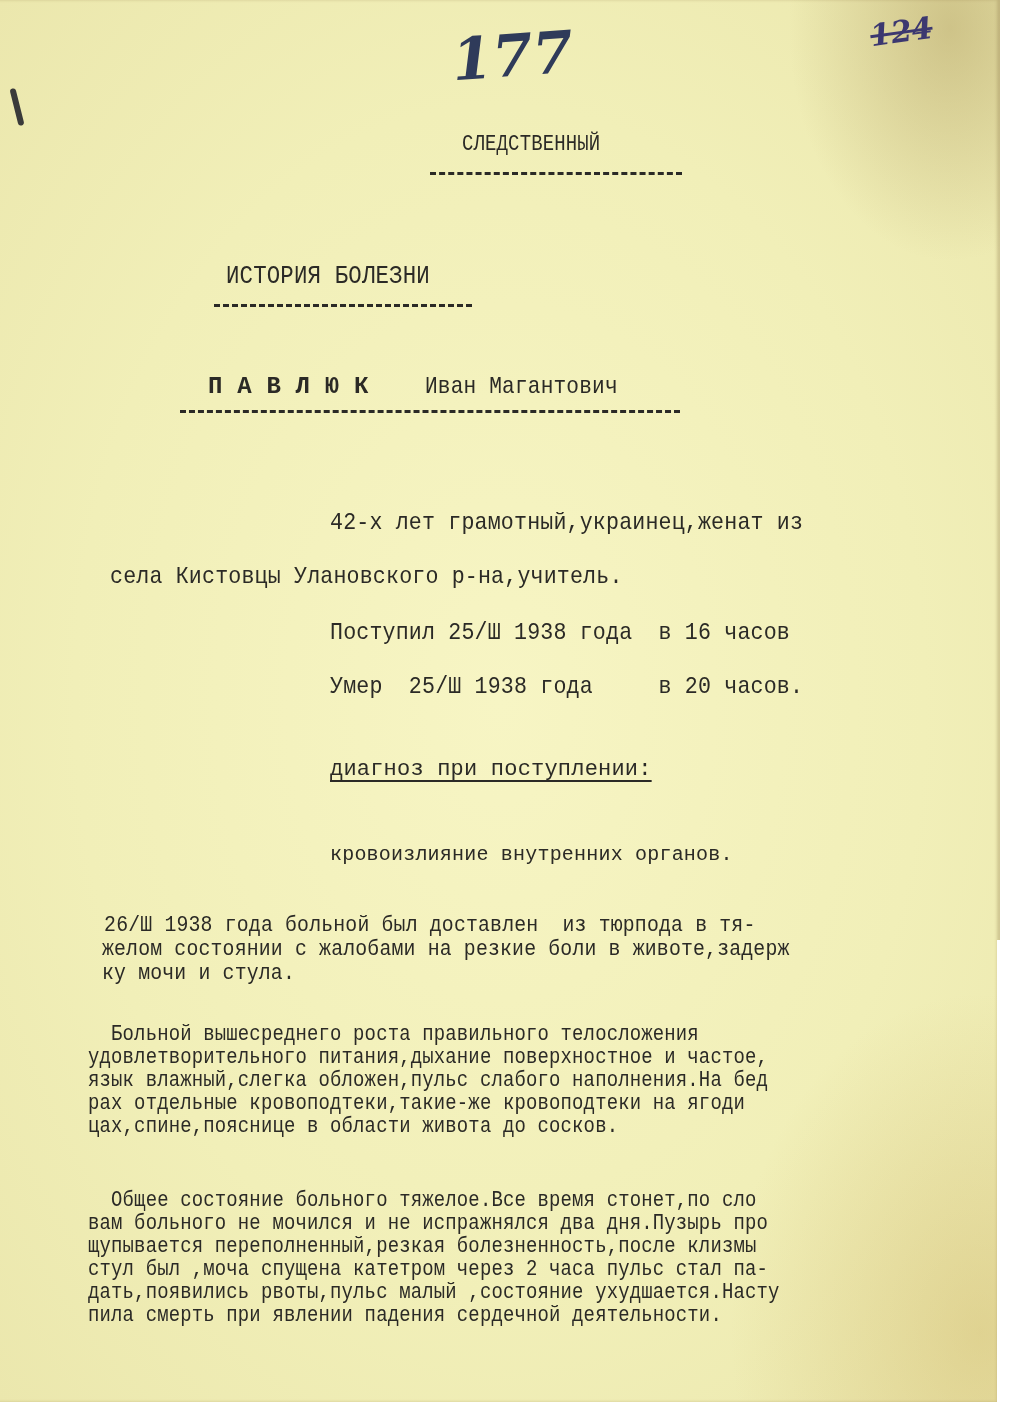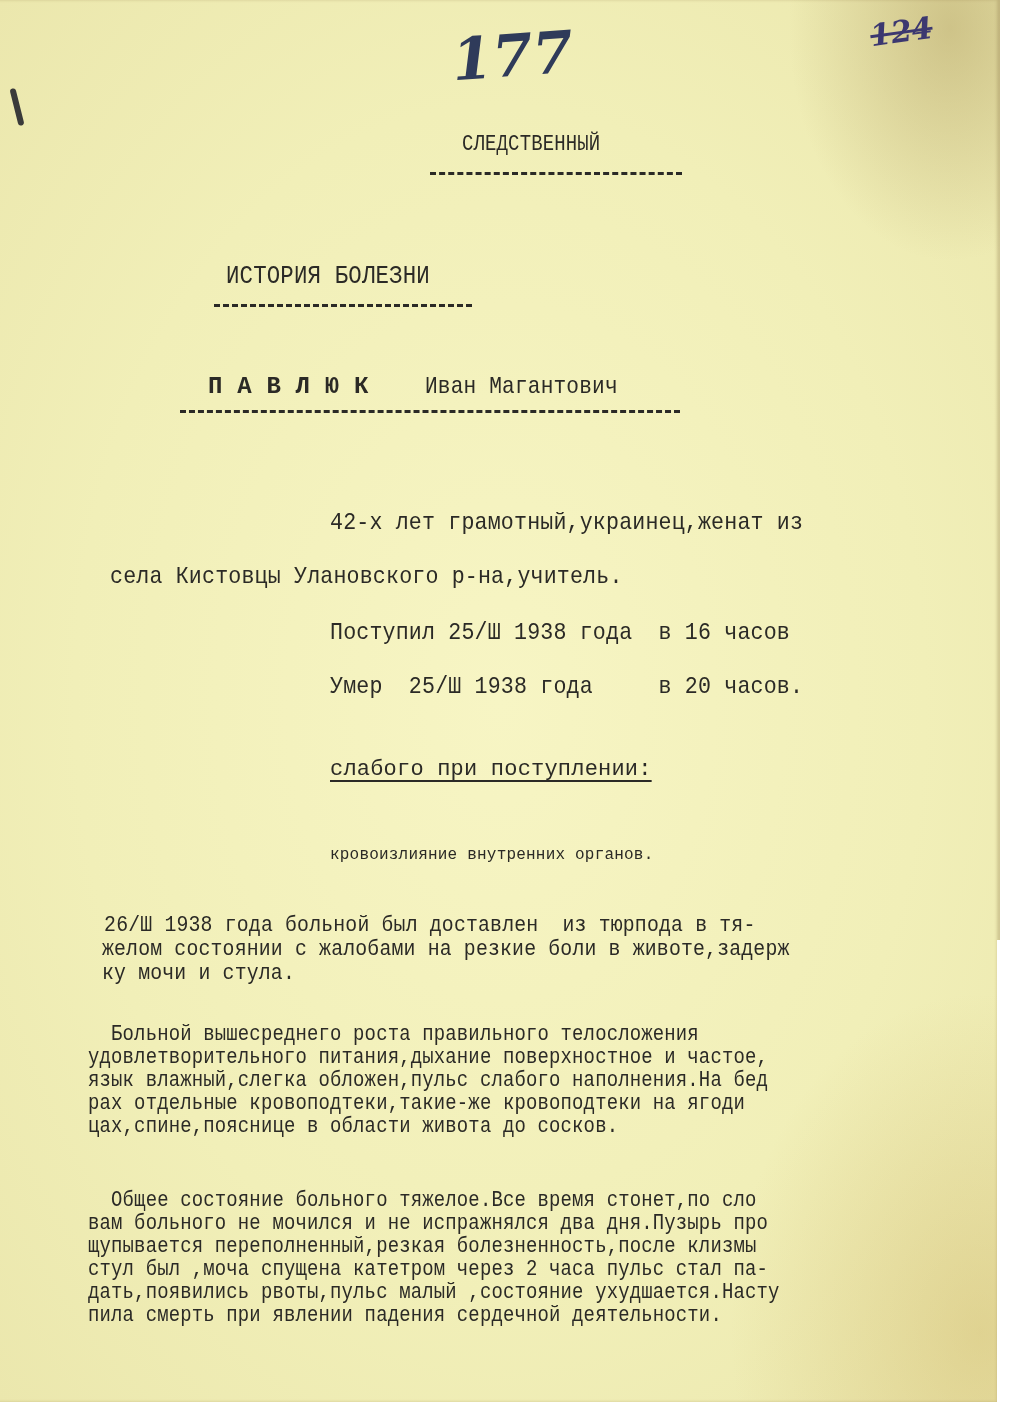--- a/index.html
+++ b/index.html
@@ -94,23 +94,23 @@
 
 <div class="line" style="left:208px; top:374px; font-size:24px;font-weight:bold;">П А В Л Ю К</div>
 <div class="line" style="left:425px; top:374px; font-size:24px; transform: scaleX(0.88);">Иван Магантович</div>
 <div class="dash" style="left:180px; top:410px; width:500px;"></div>
 
 <div class="line" style="left:330px; top:510px; font-size:24px; transform: scaleX(0.9);">42-х лет грамотный,украинец,женат из</div>
 <div class="line" style="left:110px; top:564px; font-size:24px; transform: scaleX(0.9);">села Кистовцы Улановского р-на,учитель.</div>
 <div class="line" style="left:330px; top:620px; font-size:24px; transform: scaleX(0.9);">Поступил 25/Ш 1938 года  в 16 часов</div>
 <div class="line" style="left:330px; top:674px; font-size:24px; transform: scaleX(0.9);">Умер  25/Ш 1938 года     в 20 часов.</div>
 
-<div class="line underline" style="left:330px; top:757px; font-size:22px;">слабого при поступлении:</div>
+<div class="line underline" style="left:330px; top:757px; font-size:22px;">диагноз при поступлении:</div>
 
-<div class="line" style="left:330px; top:842px; font-size:16px;">кровоизлияние внутренних органов.</div>
+<div class="line" style="left:330px; top:842px; font-size:20px;">кровоизлияние внутренних органов.</div>
 
 <div class="line" style="left:80px; top:913px; font-size:22px; transform: scaleX(0.9);">  26/Ш 1938 года больной был доставлен  из тюрпода в тя-</div>
 <div class="line" style="left:102px; top:937px; font-size:22px; transform: scaleX(0.9);">желом состоянии с жалобами на резкие боли в животе,задерж</div>
 <div class="line" style="left:102px; top:961px; font-size:22px; transform: scaleX(0.9);">ку мочи и стула.</div>
 
 <div class="line" style="left:88px; top:1022px; font-size:22px; transform: scaleX(0.86);">  Больной вышесреднего роста правильного телосложения</div>
 <div class="line" style="left:88px; top:1045px; font-size:22px; transform: scaleX(0.86);">удовлетворительного питания,дыхание поверхностное и частое,</div>
 <div class="line" style="left:88px; top:1068px; font-size:22px; transform: scaleX(0.86);">язык влажный,слегка обложен,пульс слабого наполнения.На бед</div>
 <div class="line" style="left:88px; top:1091px; font-size:22px; transform: scaleX(0.86);">рах отдельные кровоподтеки,такие-же кровоподтеки на ягоди</div>
 <div class="line" style="left:88px; top:1114px; font-size:22px; transform: scaleX(0.86);">цах,спине,пояснице в области живота до сосков.</div>

